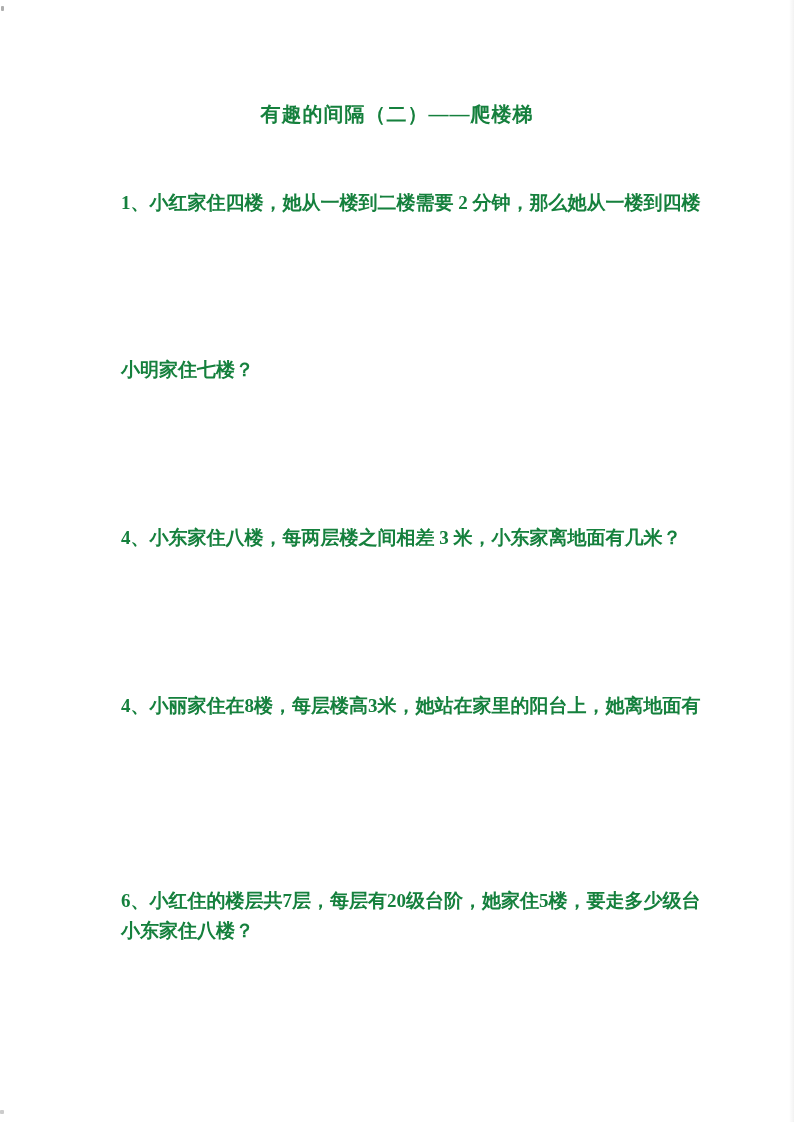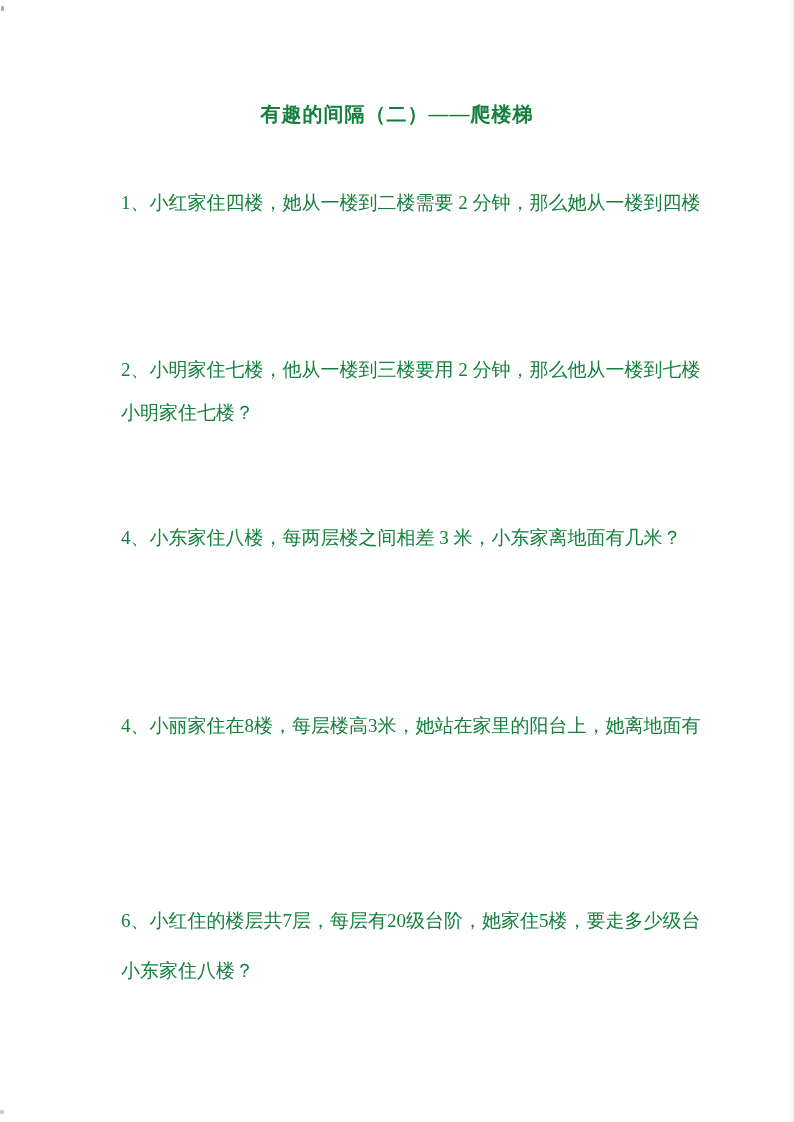--- a/index.html
+++ b/index.html
@@ -35,32 +35,32 @@
     font-size: 20px;
     font-weight: bold;
     line-height: 27px;
     white-space: nowrap;
   }
   .question {
     position: absolute;
     left: 121px;
     right: 90px;
     font-size: 19px;
-    font-weight: normal;
+    font-weight: bold;
   }
   .question .line {
     white-space: nowrap;
   }
   .q1 { top: 181px; }
   .q2 { top: 348px; }
   .q3 { top: 516px; }
   .q4 { top: 691px; }
   .q5 { top: 886px; }
   .wide-leading .line  { line-height: 43px; }
-  .tight-leading .line { line-height: 30px; margin-top: 20px; }
+  .tight-leading .line { line-height: 30px; }
   .speck {
     position: absolute;
     background: #9a9a9a;
     border-radius: 1px;
   }
   .speck-top    { left: 1px; top: 6px;    width: 3px; height: 5px; opacity: 0.8; }
   .speck-bottom { left: 0px; top: 1110px; width: 4px; height: 4px; opacity: 0.5; }
   .edge-shadow {
     position: absolute;
     top: 0;
@@ -76,21 +76,20 @@
 <div class="sheet">
 
   <div class="title">有趣的间隔（二）——爬楼梯</div>
 
 
   <div class="question wide-leading q1">
     <div class="line">1、小红家住四楼，她从一楼到二楼需要 2 分钟，那么她从一楼到四楼</div>
   </div>
 
   <div class="question wide-leading q2">
-    <div class="line">2、小明家住七楼，他从一楼到三楼要用 2 分钟，那么他从一楼到七楼</div>
     <div class="line">小明家住七楼？</div>
   </div>
 
   <div class="question wide-leading q3">
     <div class="line">4、小东家住八楼，每两层楼之间相差 3 米，小东家离地面有几米？</div>
   </div>
 
   <div class="question tight-leading q4">
     <div class="line">4、小丽家住在8楼，每层楼高3米，她站在家里的阳台上，她离地面有</div>
   </div>

